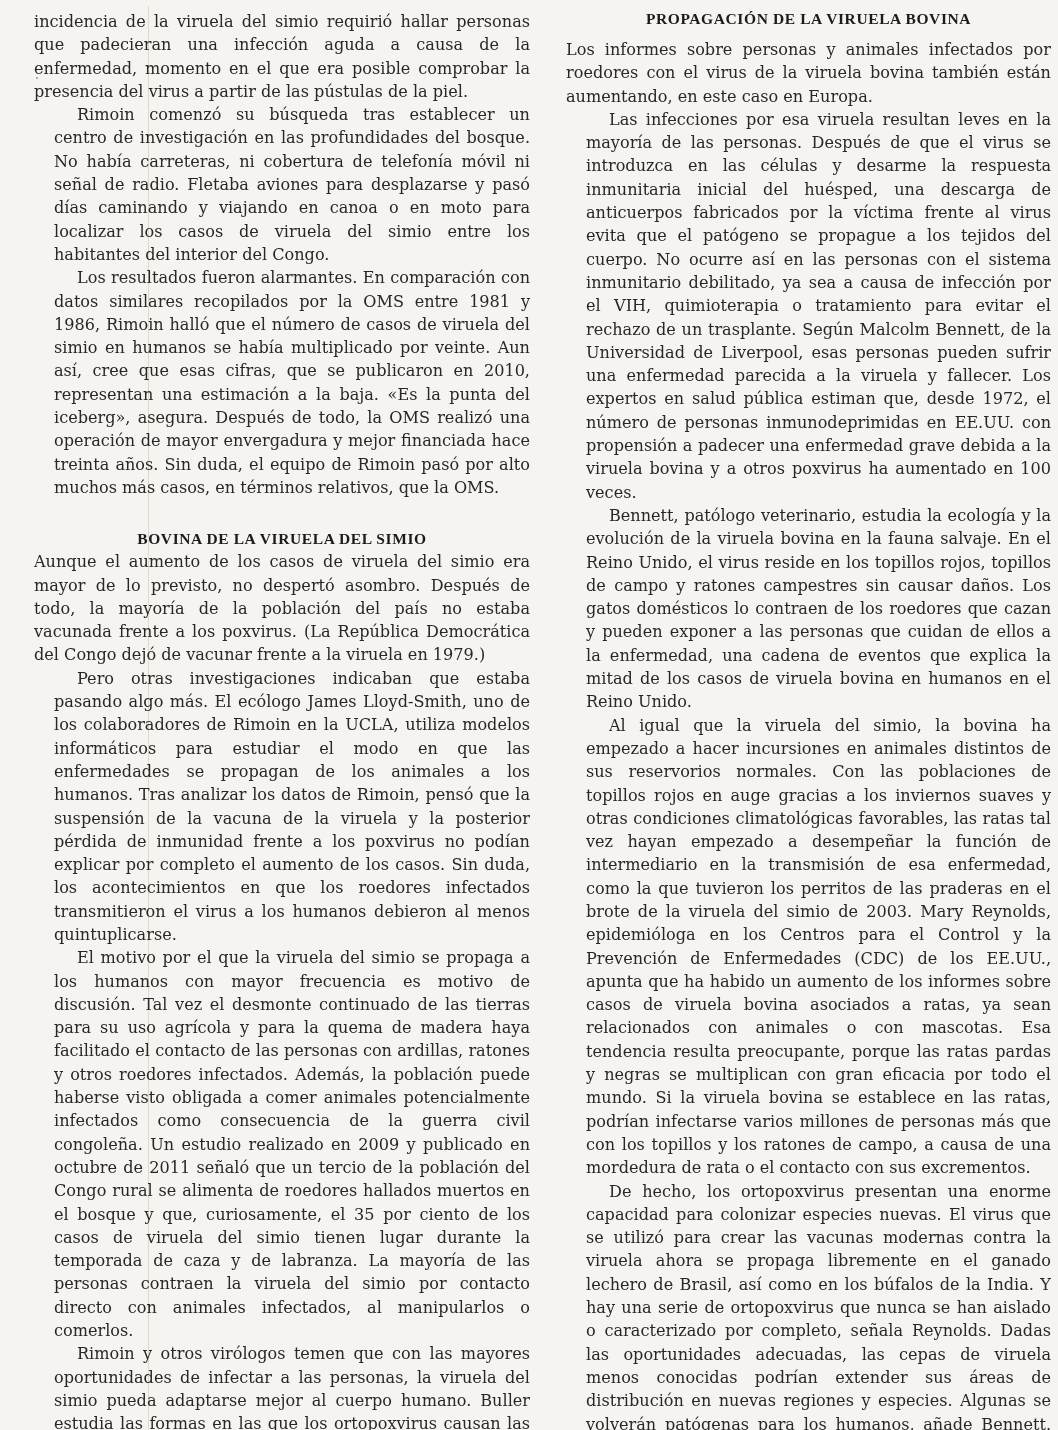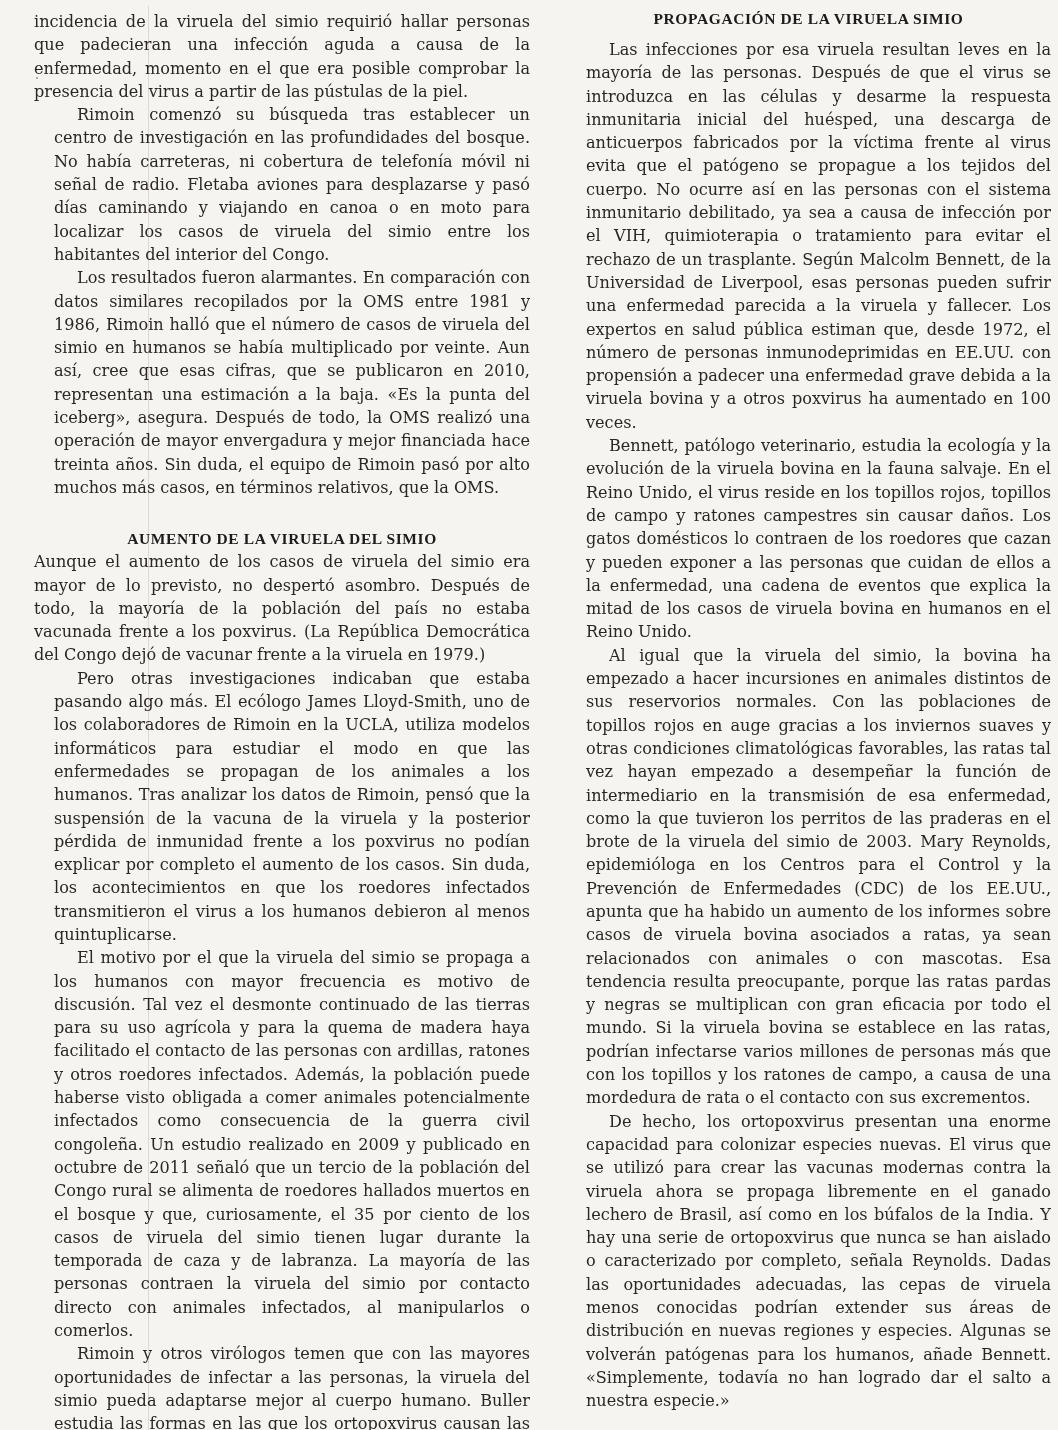--- a/index.html
+++ b/index.html
@@ -44,28 +44,29 @@
 <body>
 
 <div class="page">
   <div class="fold-line"></div>
   <div class="stray-dot"></div>
 
   <div class="col col-left">
     <p>incidencia de la viruela del simio requirió hallar personas que padecieran una infección aguda a causa de la enfermedad, momento en el que era posible comprobar la presencia del virus a partir de las pústulas de la piel.</p>
     <p class="indent">Rimoin comenzó su búsqueda tras establecer un centro de investigación en las profundidades del bosque. No había carreteras, ni cobertura de telefonía móvil ni señal de radio. Fletaba aviones para desplazarse y pasó días caminando y viajando en canoa o en moto para localizar los casos de viruela del simio entre los habitantes del interior del Congo.</p>
     <p class="indent">Los resultados fueron alarmantes. En comparación con datos similares recopilados por la OMS entre 1981 y 1986, Rimoin halló que el número de casos de viruela del simio en humanos se había multiplicado por veinte. Aun así, cree que esas cifras, que se publicaron en 2010, representan una estimación a la baja. «Es la punta del iceberg», asegura. Después de todo, la OMS realizó una operación de mayor envergadura y mejor financiada hace treinta años. Sin duda, el equipo de Rimoin pasó por alto muchos más casos, en términos relativos, que la OMS.</p>
-    <h2>AUMENTO DE LA VIRUELA DEL SIMIO</h2>
+    <h2>BOVINA DE LA VIRUELA DEL SIMIO</h2>
     <p>Aunque el aumento de los casos de viruela del simio era mayor de lo previsto, no despertó asombro. Después de todo, la mayoría de la población del país no estaba vacunada frente a los poxvirus. (La República Democrática del Congo dejó de vacunar frente a la viruela en 1979.)</p>
     <p class="indent">Pero otras investigaciones indicaban que estaba pasando algo más. El ecólogo James Lloyd-Smith, uno de los colaboradores de Rimoin en la UCLA, utiliza modelos informáticos para estudiar el modo en que las enfermedades se propagan de los animales a los humanos. Tras analizar los datos de Rimoin, pensó que la suspensión de la vacuna de la viruela y la posterior pérdida de inmunidad frente a los poxvirus no podían explicar por completo el aumento de los casos. Sin duda, los acontecimientos en que los roedores infectados transmitieron el virus a los humanos debieron al menos quintuplicarse.</p>
     <p class="indent">El motivo por el que la viruela del simio se propaga a los humanos con mayor frecuencia es motivo de discusión. Tal vez el desmonte continuado de las tierras para su uso agrícola y para la quema de madera haya facilitado el contacto de las personas con ardillas, ratones y otros roedores infectados. Además, la población puede haberse visto obligada a comer animales potencialmente infectados como consecuencia de la guerra civil congoleña. Un estudio realizado en 2009 y publicado en octubre de 2011 señaló que un tercio de la población del Congo rural se alimenta de roedores hallados muertos en el bosque y que, curiosamente, el 35 por ciento de los casos de viruela del simio tienen lugar durante la temporada de caza y de labranza. La mayoría de las personas contraen la viruela del simio por contacto directo con animales infectados, al manipularlos o comerlos.</p>
     <p class="indent">Rimoin y otros virólogos temen que con las mayores oportunidades de infectar a las personas, la viruela del simio pueda adaptarse mejor al cuerpo humano. Buller estudia las formas en las que los ortopoxvirus causan las enfermedades en los humanos y en los animales. La viruela del simio «ya puede matar a la gente», dice, y también puede propagarse entre las personas, solo que no tan bien. Lo único necesario para transformar la viruela del simio en un patógeno humano mucho más contagioso serían unos pocos ajustes sin importancia en un rasgo vírico actual.</p>
   </div>
 
   <div class="col col-right">
-    <h2 class="first">PROPAGACIÓN DE LA VIRUELA SIMIO</h2>
+    <h2 class="first">PROPAGACIÓN DE LA VIRUELA BOVINA</h2>
+    <p>Los informes sobre personas y animales infectados por roedores con el virus de la viruela bovina también están aumentando, en este caso en Europa.</p>
     <p class="indent">Las infecciones por esa viruela resultan leves en la mayoría de las personas. Después de que el virus se introduzca en las células y desarme la respuesta inmunitaria inicial del huésped, una descarga de anticuerpos fabricados por la víctima frente al virus evita que el patógeno se propague a los tejidos del cuerpo. No ocurre así en las personas con el sistema inmunitario debilitado, ya sea a causa de infección por el VIH, quimioterapia o tratamiento para evitar el rechazo de un trasplante. Según Malcolm Bennett, de la Universidad de Liverpool, esas personas pueden sufrir una enfermedad parecida a la viruela y fallecer. Los expertos en salud pública estiman que, desde 1972, el número de personas inmunodeprimidas en EE.UU. con propensión a padecer una enfermedad grave debida a la viruela bovina y a otros poxvirus ha aumentado en 100 veces.</p>
     <p class="indent">Bennett, patólogo veterinario, estudia la ecología y la evolución de la viruela bovina en la fauna salvaje. En el Reino Unido, el virus reside en los topillos rojos, topillos de campo y ratones campestres sin causar daños. Los gatos domésticos lo contraen de los roedores que cazan y pueden exponer a las personas que cuidan de ellos a la enfermedad, una cadena de eventos que explica la mitad de los casos de viruela bovina en humanos en el Reino Unido.</p>
     <p class="indent">Al igual que la viruela del simio, la bovina ha empezado a hacer incursiones en animales distintos de sus reservorios normales. Con las poblaciones de topillos rojos en auge gracias a los inviernos suaves y otras condiciones climatológicas favorables, las ratas tal vez hayan empezado a desempeñar la función de intermediario en la transmisión de esa enfermedad, como la que tuvieron los perritos de las praderas en el brote de la viruela del simio de 2003. Mary Reynolds, epidemióloga en los Centros para el Control y la Prevención de Enfermedades (CDC) de los EE.UU., apunta que ha habido un aumento de los informes sobre casos de viruela bovina asociados a ratas, ya sean relacionados con animales o con mascotas. Esa tendencia resulta preocupante, porque las ratas pardas y negras se multiplican con gran eficacia por todo el mundo. Si la viruela bovina se establece en las ratas, podrían infectarse varios millones de personas más que con los topillos y los ratones de campo, a causa de una mordedura de rata o el contacto con sus excrementos.</p>
     <p class="indent">De hecho, los ortopoxvirus presentan una enorme capacidad para colonizar especies nuevas. El virus que se utilizó para crear las vacunas modernas contra la viruela ahora se propaga libremente en el ganado lechero de Brasil, así como en los búfalos de la India. Y hay una serie de ortopoxvirus que nunca se han aislado o caracterizado por completo, señala Reynolds. Dadas las oportunidades adecuadas, las cepas de viruela menos conocidas podrían extender sus áreas de distribución en nuevas regiones y especies. Algunas se volverán patógenas para los humanos, añade Bennett. «Simplemente, todavía no han logrado dar el salto a nuestra especie.»</p>
 
   </div>
 </div>
 
 </body></html>

